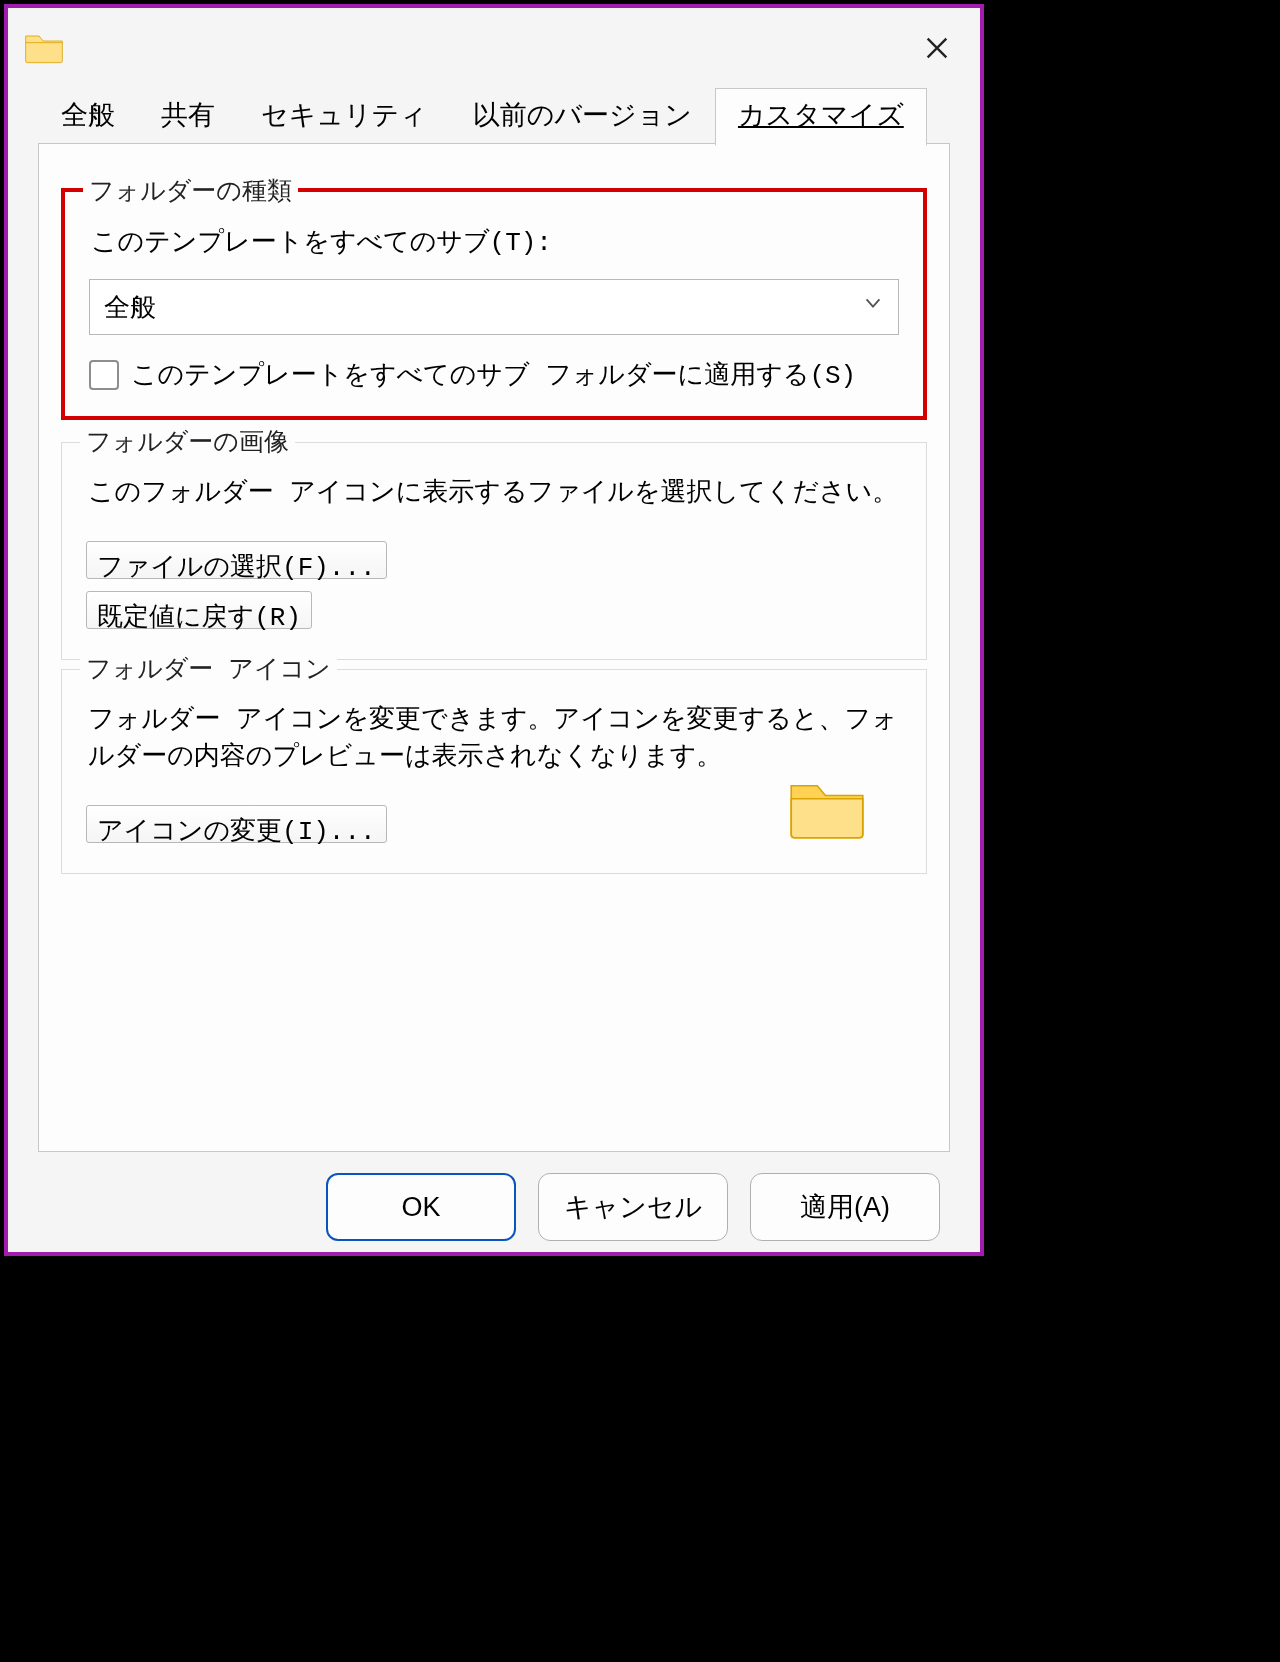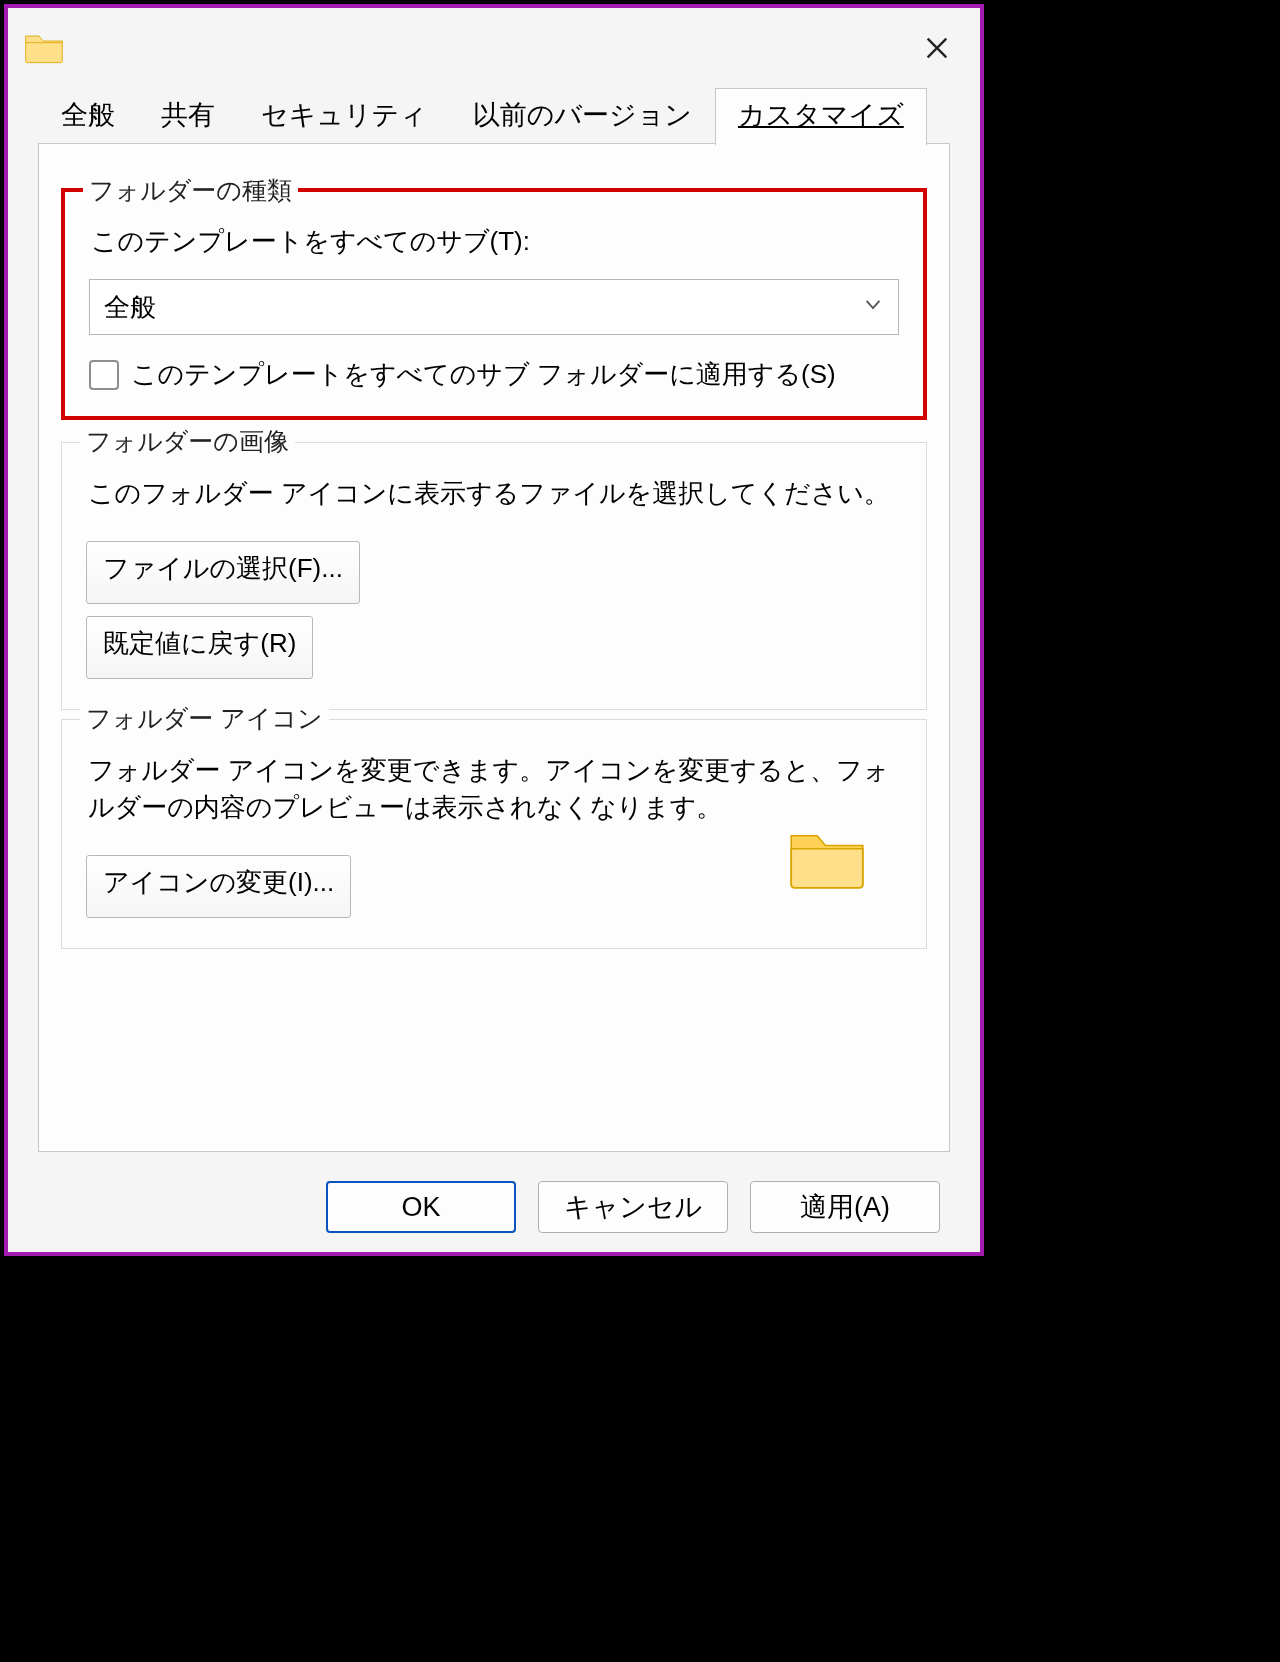--- a/index.html
+++ b/index.html
@@ -70,20 +70,21 @@
     border:1px solid #c8c8c8;
     z-index:0;
     padding: 22px;
   }
 
   .group {
     border: 1px solid #dcdcdc;
     padding: 28px 24px 24px 24px;
     margin-top: 22px;
     position: relative;
+    font-family: Liberation Mono, monospace;
   }
   .group .legend {
     position:absolute;
     top:-18px; left:18px;
     background:#fdfdfd;
     padding:0 6px;
     font-size:25px;
     color:#222;
   }
   .group.highlight {
@@ -114,25 +115,25 @@
   .checkbox {
     width:30px; height:30px;
     border:2px solid #8e8e8e;
     border-radius:4px;
     background:#fff;
   }
 
   .btn {
     display:inline-block;
     min-width: 210px;
-    height: 63px;
+    height: 38px;
     border: 1px solid #b8b8b8;
     background: linear-gradient(#ffffff,#f5f5f5);
     font-size:26px;
-    padding: 0 16px;
+    padding: 0 10px;
     line-height:52px;
     text-align:right;
     margin: 6px 10px 6px 0;
     border-radius:3px;
   }
 
   .icon-preview {
     position:absolute;
     right: 60px;
     top: 106px;
@@ -145,23 +146,23 @@
     left:0; right:0; bottom:0;
     height: 90px;
     display:flex;
     align-items:center;
     justify-content:flex-end;
     gap: 22px;
     padding-right: 40px;
   }
   .footer .fbtn {
     min-width: 190px;
-    height: 52px;
+    height: 68px;
     border:1px solid #b0b0b0;
-    border-radius:4px;
+    border-radius:12px;
     background:#fdfdfd;
     font-size:27px;
     display:flex; align-items:center; justify-content:center;
     cursor:default;
   }
   .footer .fbtn.primary {
     border:2px solid #0a53c0;
   }
 </style>
 </head>

